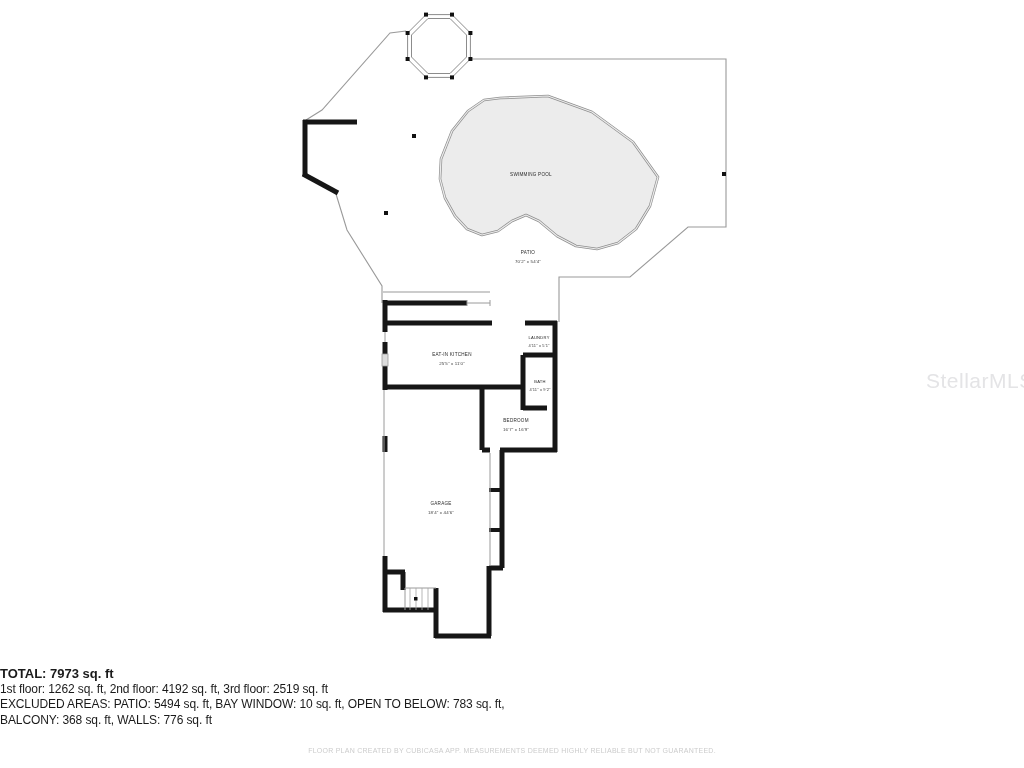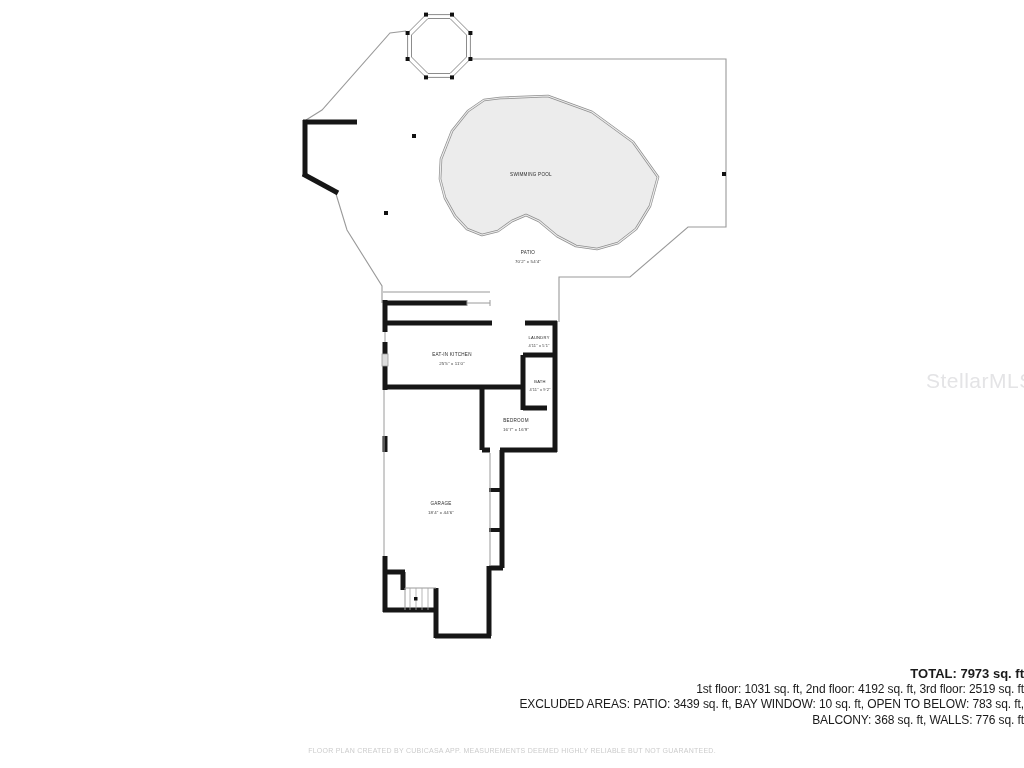--- a/index.html
+++ b/index.html
@@ -8,21 +8,21 @@
     font-family:"Liberation Sans",sans-serif;overflow:hidden;
   }
   #plan{position:absolute;left:0;top:0;}
   .room-name{font-family:"Liberation Sans",sans-serif;fill:#2a2a2a;letter-spacing:.25px;}
   .room-dims{font-family:"Liberation Sans",sans-serif;fill:#3a3a3a;letter-spacing:.15px;}
   #watermark{
     position:absolute;left:926px;top:369px;font-size:21px;color:#e4e4e6;
     letter-spacing:.5px;white-space:nowrap;font-weight:500;
   }
   #summary{
-    position:absolute;left:0;top:666px;width:1024px;text-align:right;
+    position:absolute;left:0;top:666px;width:1024px;text-align:left;
     color:#1a1a1a;font-size:12px;line-height:15.5px;letter-spacing:-.1px;
   }
   #summary .total{font-size:13px;font-weight:bold;letter-spacing:0;}
   #footer{
     position:absolute;left:0;top:747px;width:1024px;text-align:center;
     color:#cccccc;font-size:7px;letter-spacing:.25px;
   }
 </style>
 </head>
 <body>
@@ -150,18 +150,18 @@
 
     <text class="room-name" x="441" y="505" font-size="4.6">GARAGE</text>
     <text class="room-dims" x="441" y="513.5" font-size="4.4">18'4" x 44'6"</text>
   </g>
 </svg>
 
 <div id="watermark">StellarMLS</div>
 
 <div id="summary">
   <div class="total">TOTAL: 7973 sq. ft</div>
-  <div>1st floor: 1031 sq. ft, 2nd floor: 4192 sq. ft, 3rd floor: 2519 sq. ft</div>
-  <div>EXCLUDED AREAS: PATIO: 3439 sq. ft, BAY WINDOW: 10 sq. ft, OPEN TO BELOW: 783 sq. ft,</div>
+  <div>1st floor: 1262 sq. ft, 2nd floor: 4192 sq. ft, 3rd floor: 2519 sq. ft</div>
+  <div>EXCLUDED AREAS: PATIO: 5494 sq. ft, BAY WINDOW: 10 sq. ft, OPEN TO BELOW: 783 sq. ft,</div>
   <div>BALCONY: 368 sq. ft, WALLS: 776 sq. ft</div>
 </div>
 
 <div id="footer">FLOOR PLAN CREATED BY CUBICASA APP. MEASUREMENTS DEEMED HIGHLY RELIABLE BUT NOT GUARANTEED.</div>
 
 </body></html>

